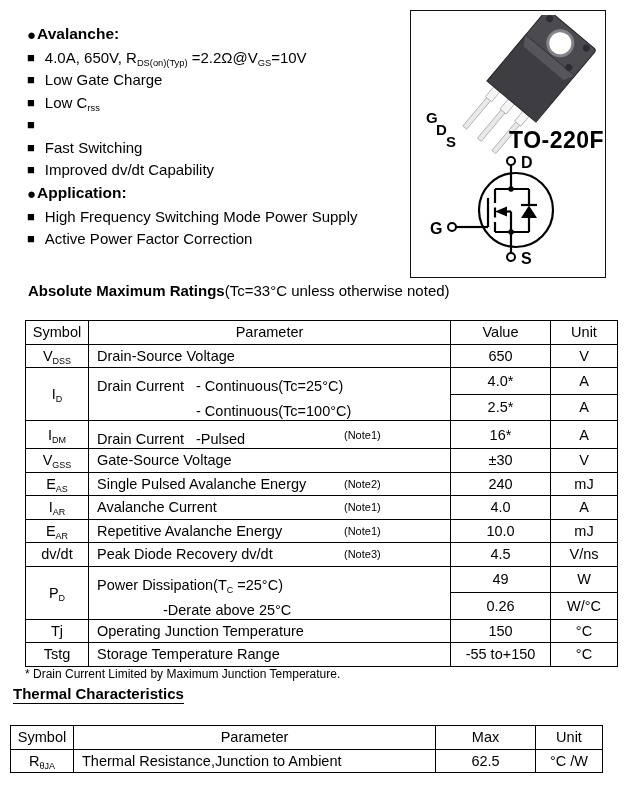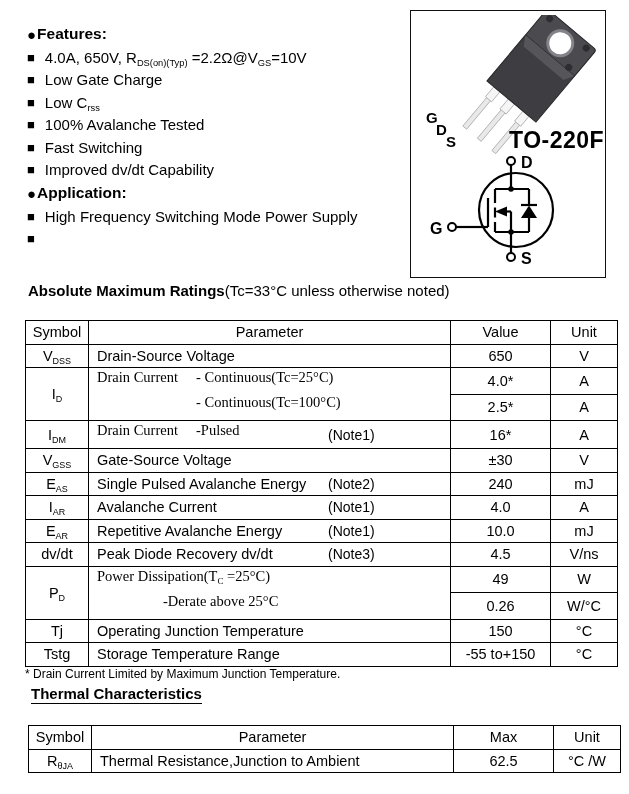--- a/index.html
+++ b/index.html
@@ -34,94 +34,94 @@
   }
   .pkg-svg { position:absolute; left:1px; top:4px; }
   .pkg-name {
     position:absolute; left:98px; top:116px;
     font-weight:bold; font-size:23px; letter-spacing:0.5px;
   }
   .sym-svg { position:absolute; left:0; top:142px; }
 
   
   .amr-sec { left:25px; top:282px; width:592px; }
-  .th-sec  { left:28px; top:685px; width:592px; }
+  .th-sec  { left:10px; top:685px; width:592px; }
   .tbl-title { font-size:15px; padding-left:3px; }
   .tbl-title b { font-size:15px;margin-top:45px; }
   .underlined {
     font-weight:bold; display:inline-block;
     border-bottom:1.5px solid #000; padding-bottom:1px;
   }
 
   
   table.dtable {
     border-collapse:collapse; table-layout:fixed;
     width:592px; margin-top:21px;
   }
   .dtable td {
     border:1.6px solid #000;
     font-size:14.5px; height:23.5px;
     padding:0; box-sizing:border-box;
     vertical-align:middle;
   }
   .dtable td.c { text-align:center; }
   .dtable td.param { text-align:left; padding:1px 4px 1px 8px; position:relative; }
-  .pline { display:flex; align-items:flex-start; height:25px;font-family:Liberation Serif, serif; }
+  .pline { display:flex; align-items:flex-end; height:25px; }
   .pw { width:99px; flex:none; }
   .pd2 { padding-left:66px; }
   .note {
-    position:absolute; left:239px; top:50%;
-    transform:translateY(-50%); font-size:14px;
+    position:absolute; left:255px; top:50%;
+    transform:translateY(-50%); font-size:11px;
   }
   sub { font-size:62%; vertical-align:-3px; line-height:0; }
   .footnote { font-size:12px; }
 </style>
 </head>
 <body>
 
 <div class="abs feat-block">
   <div class="sec-heading">
     <span class="dot">●</span>
-    <span>Features:</span>
+    <span>Avalanche:</span>
   </div>
   <div class="feat-item">
     <span class="sq">■</span>
     <span>4.0A, 650V, R<sub>DS(on)(Typ)</sub> =2.2Ω@V<sub>GS</sub>=10V</span>
   </div>
   <div class="feat-item">
     <span class="sq">■</span>
     <span>Low Gate Charge</span>
   </div>
   <div class="feat-item">
     <span class="sq">■</span>
     <span>Low C<sub>rss</sub></span>
   </div>
   <div class="feat-item">
     <span class="sq">■</span>
-    <span>100% Avalanche Tested</span>
   </div>
   <div class="feat-item">
     <span class="sq">■</span>
     <span>Fast Switching</span>
   </div>
   <div class="feat-item">
     <span class="sq">■</span>
     <span>Improved dv/dt Capability</span>
   </div>
 
   <div class="sec-heading">
     <span class="dot">●</span>
     <span>Application:</span>
   </div>
   <div class="feat-item">
     <span class="sq">■</span>
     <span>High Frequency Switching Mode Power Supply</span>
   </div>
   <div class="feat-item">
     <span class="sq">■</span>
+    <span>Active Power Factor Correction</span>
   </div>
 </div>
 
 <div class="abs pkg-box">
 
   <svg class="pkg-svg" width="191" height="140" viewBox="0 0 191 140">
     <g transform="rotate(40 120 62)">
 
       <g>
         <rect x="98.5" y="94" width="5" height="50" fill="#e9e9e9" stroke="#a8a8a8" stroke-width="0.8"></rect>

